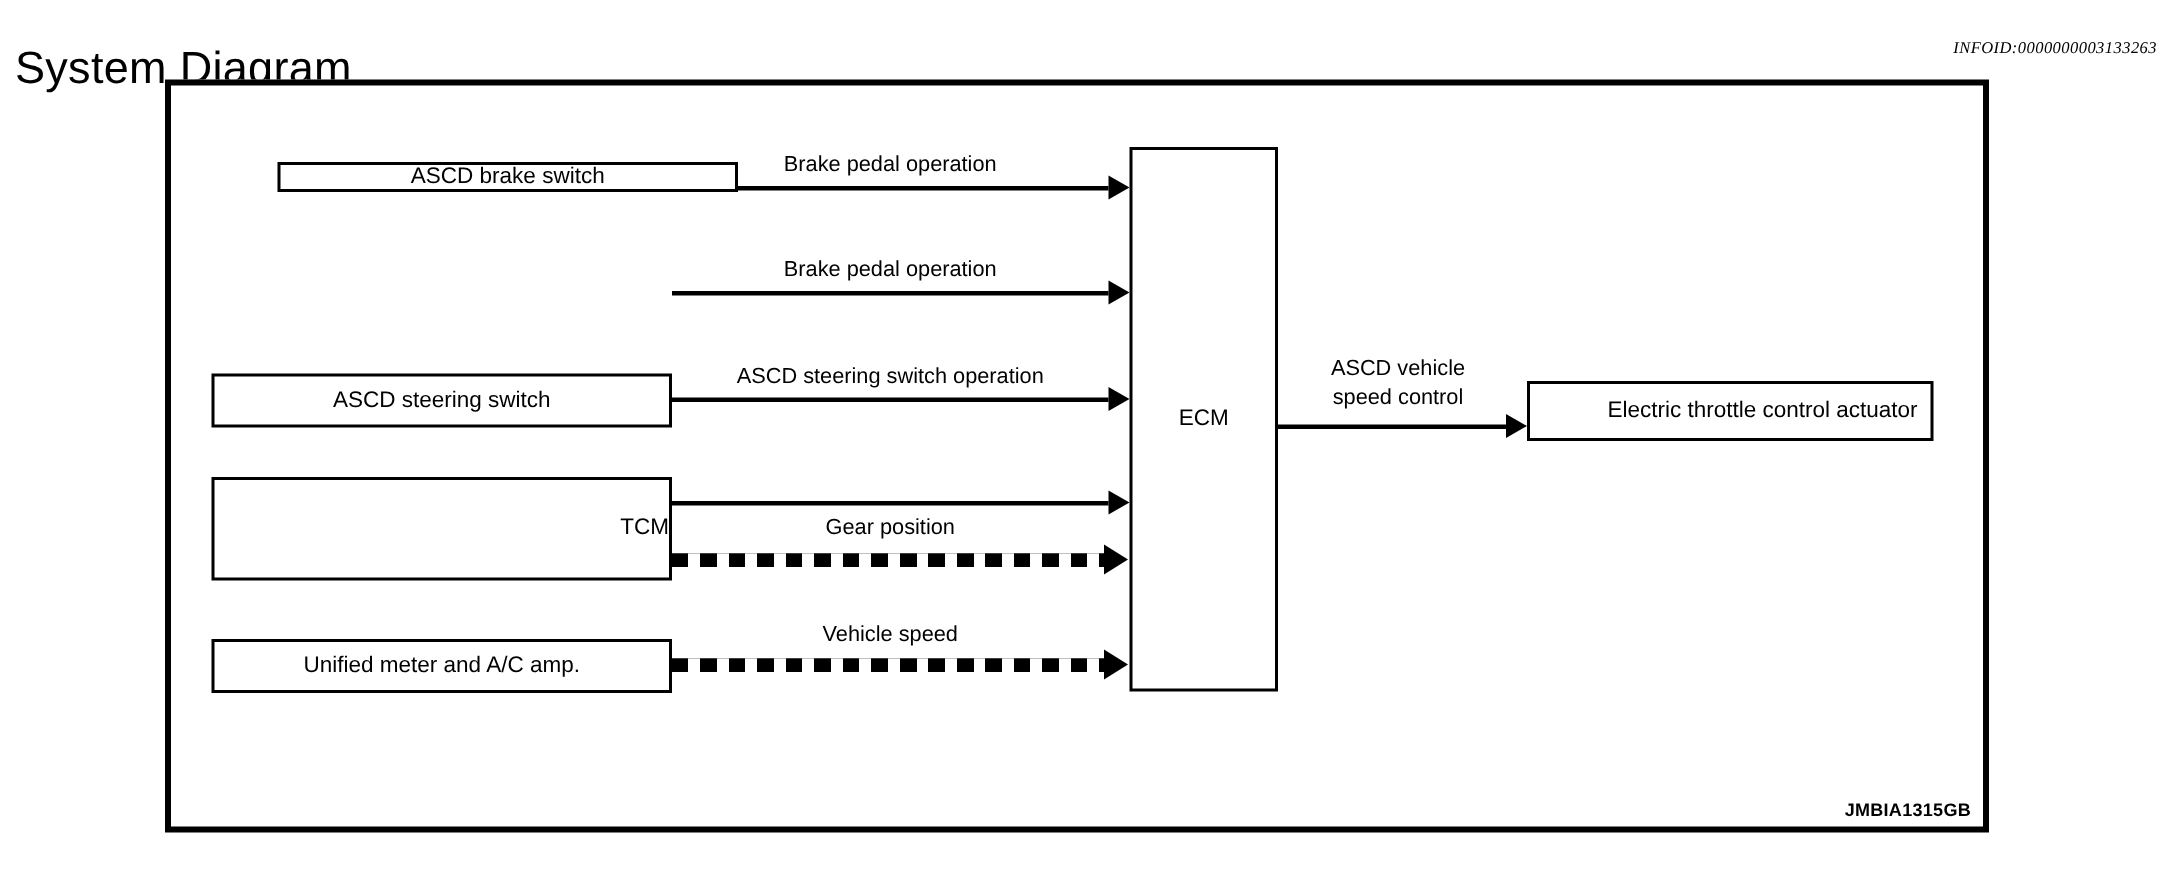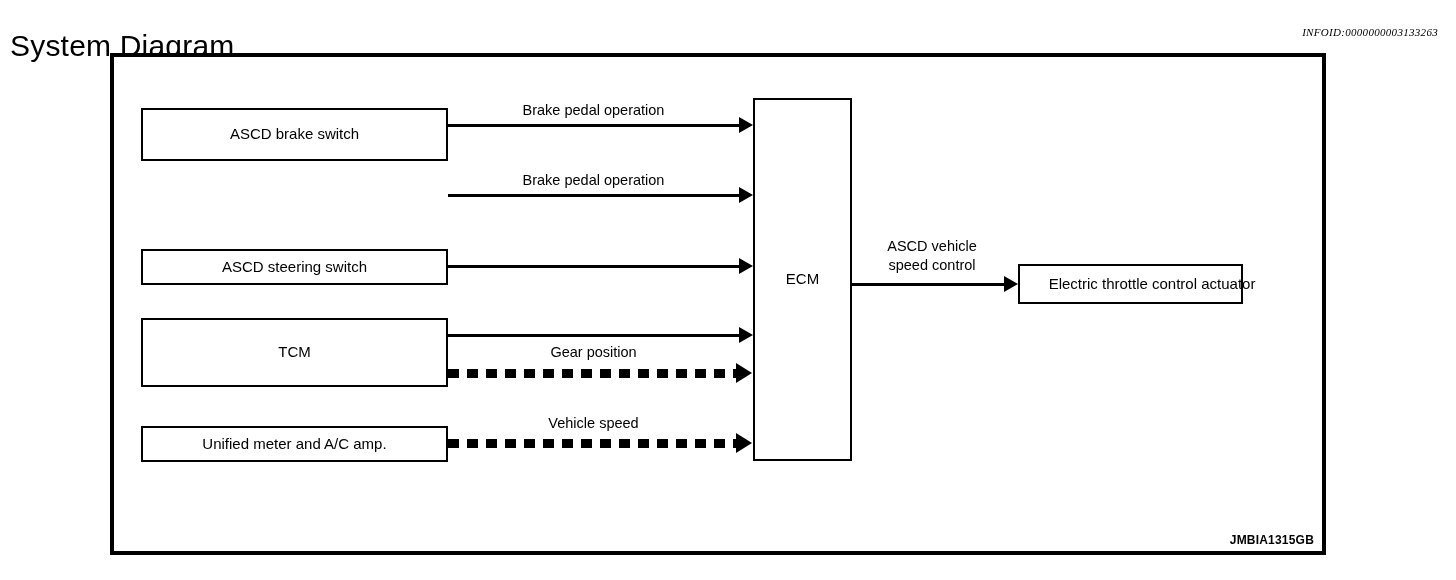--- a/index.html
+++ b/index.html
@@ -63,38 +63,38 @@
     font-size: 15px;
     line-height: 1.25;
     text-align: center;
     white-space: nowrap;
     z-index: 3;
   }
 
   
   .left-box { left: 27px; width: 307px; }
 
-  #box-ascd-brake-switch   { top: 51px;  height: 53px; }
+  #box-ascd-brake-switch   { top: 51px;  height: 20px; margin-left: 44px; }
   #box-stop-lamp-switch    { top: 121px; height: 36px; }
   #box-ascd-steering-switch{ top: 192px; height: 36px; }
-  #box-tcm                 { top: 261px; height: 69px; }
+  #box-tcm                 { top: 261px; height: 69px; justify-content: flex-end; }
   #box-unified-meter       { top: 369px; height: 36px; }
 
   #box-ecm {
     left: 639px;
     top: 41px;
     width: 99px;
     height: 363px;
     font-size: 15px;
   }
 
   #box-actuator {
     left: 904px;
-    top: 207px;
-    width: 225px;
+    top: 197px;
+    width: 271px;
     height: 40px;
     font-size: 15px;
     padding-left: 43px;
   }
 
   
   .conn {
     position: absolute;
     z-index: 2;
   }
@@ -236,20 +236,21 @@
   <div class="conn line-solid" style="left:334px; top:67px; width:291px;"></div>
   <div class="arrow-head" style="left:625px; top:60px;"></div>
   <div class="edge-label" style="left:334px; top:44px; width:291px;">Brake pedal operation</div>
 
   <div class="conn line-solid" style="left:334px; top:137px; width:291px;"></div>
   <div class="arrow-head" style="left:625px; top:130px;"></div>
   <div class="edge-label" style="left:334px; top:114px; width:291px;">Brake pedal operation</div>
 
   <div class="conn line-solid" style="left:334px; top:208px; width:291px;"></div>
   <div class="arrow-head" style="left:625px; top:201px;"></div>
+  <div class="edge-label" style="left:327px; top:185px; width:305px;">ASCD steering switch operation</div>
 
   <div class="conn line-solid" style="left:334px; top:277px; width:291px;"></div>
   <div class="arrow-head" style="left:625px; top:270px;"></div>
   <div class="edge-label" style="left:334px; top:254px; width:291px;margin-top:32px;">Gear position</div>
 
   <div class="conn line-can" style="left:334px; top:312px; width:288px;"></div>
   <div class="arrow-head big" style="left:622px; top:306px;"></div>
 
   <div class="conn line-can" style="left:334px; top:382px; width:288px;"></div>
   <div class="arrow-head big" style="left:622px; top:376px;"></div>

